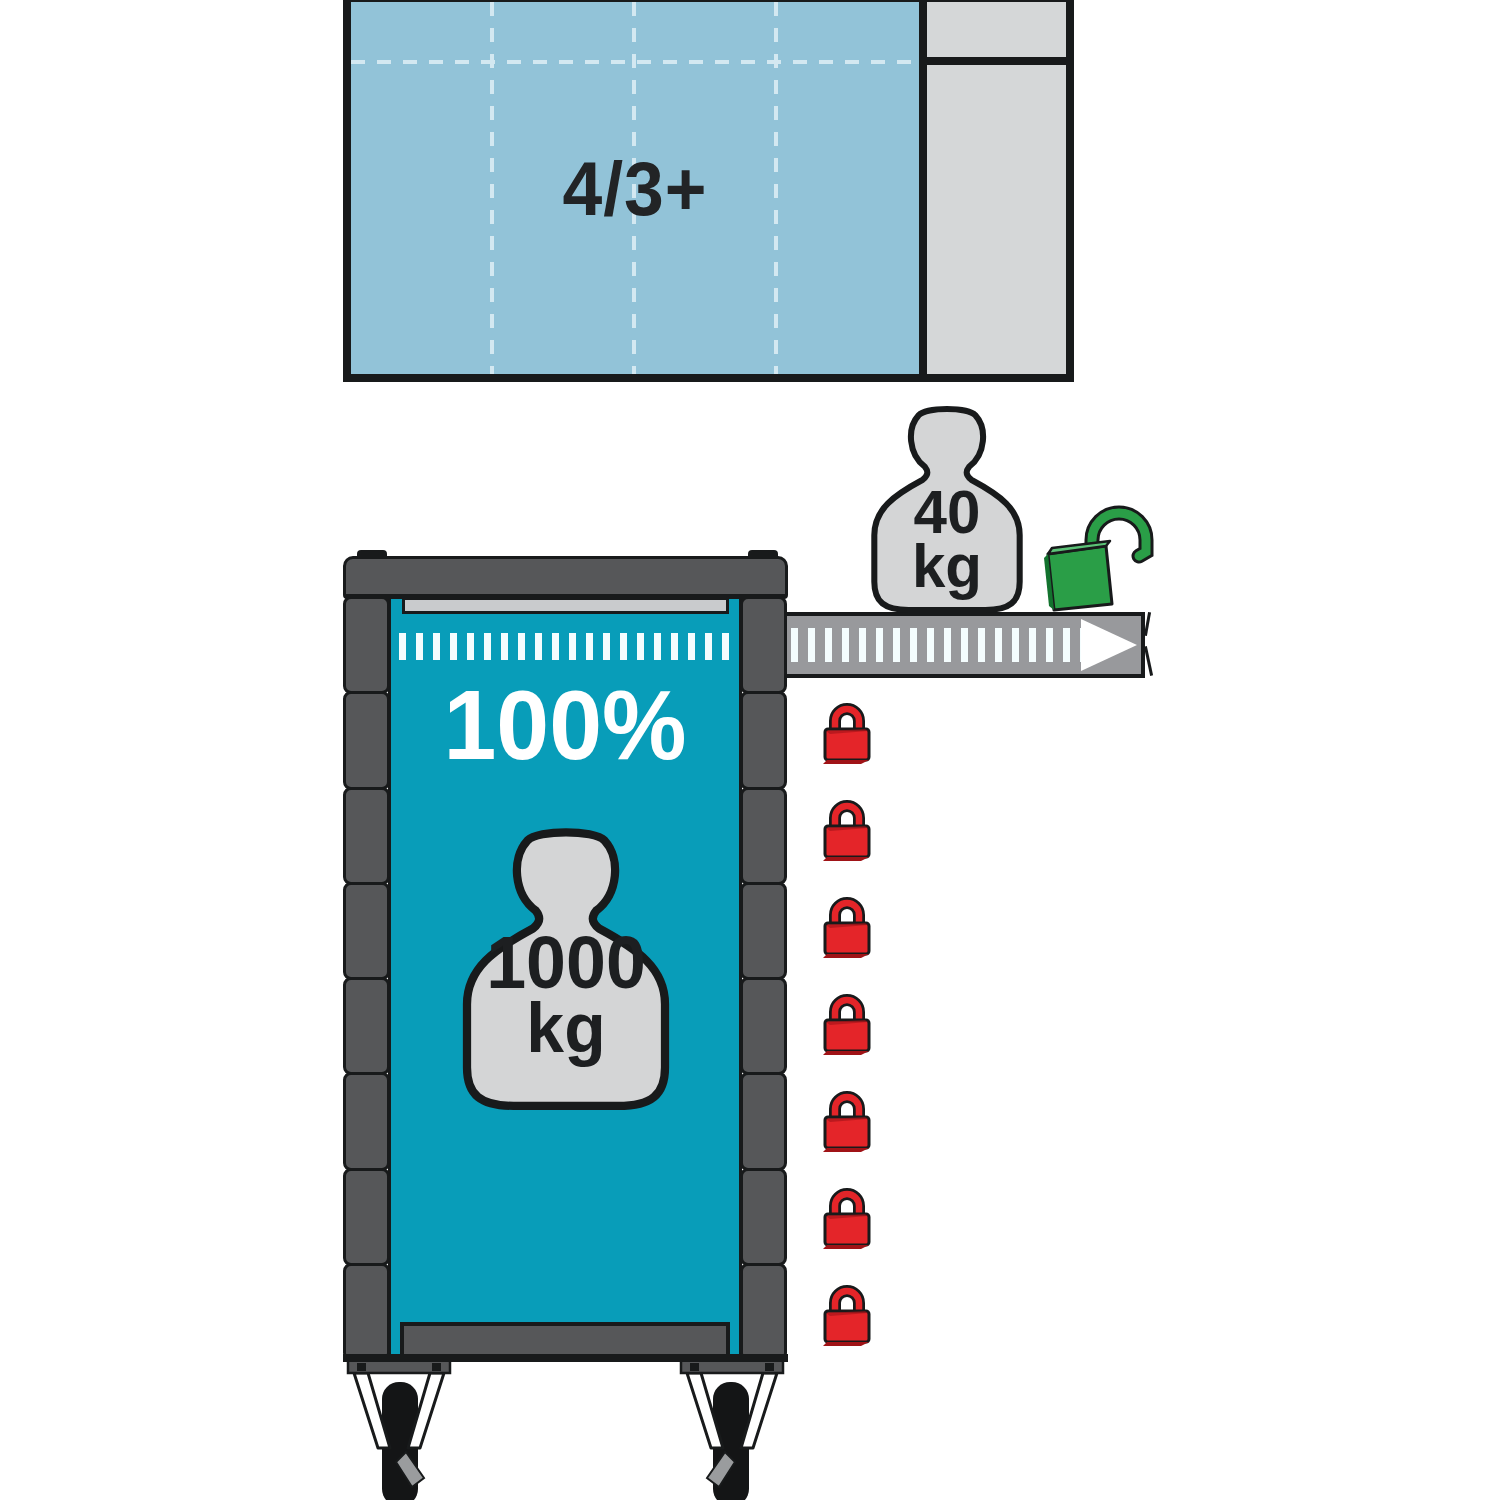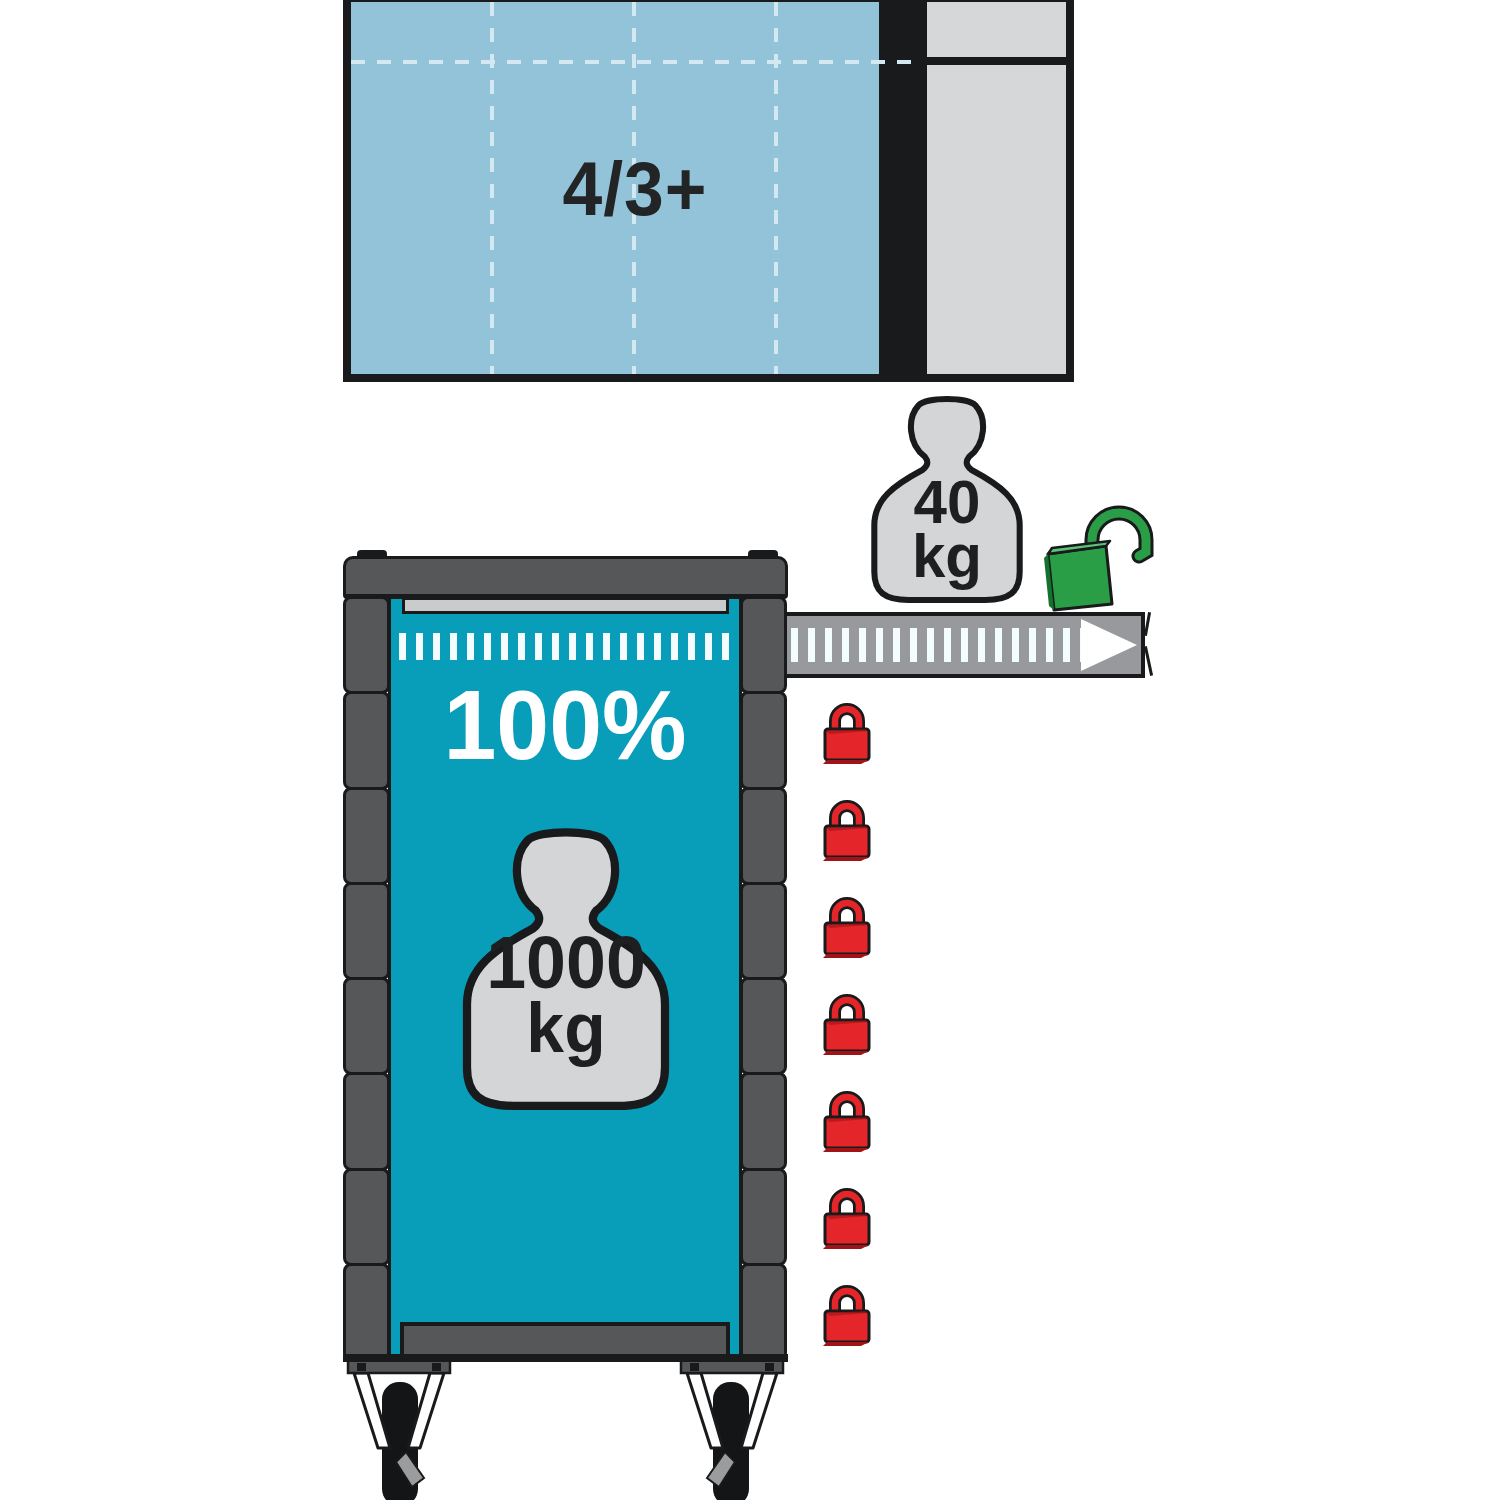--- a/index.html
+++ b/index.html
@@ -3,21 +3,21 @@
 <meta charset="utf-8">
 <style>
   html,body{margin:0;padding:0;background:#fff;}
   body{font-family:"Liberation Sans","DejaVu Sans",sans-serif;}
   #scene{position:relative;width:1500px;height:1500px;background:#fff;overflow:hidden;}
   #scene *{box-sizing:border-box;}
   .abs{position:absolute;}
 
   
   .top-panel{left:343px;top:-6px;width:731px;height:388px;background:var(--outline);border:8px solid var(--outline);z-index:2;}
-  .tp-blue{position:absolute;left:0;top:0;width:528px;height:100%;background:var(--teal-light);}
+  .tp-blue{position:absolute;left:0;top:0;width:568px;height:100%;background:var(--teal-light);}
   .tp-gray-col{position:absolute;left:576px;top:0;width:139px;height:100%;}
   .tp-gray-small{position:absolute;left:0;top:0;width:100%;height:55px;background:var(--panel-gray);}
   .tp-gray-big{position:absolute;left:0;top:63px;width:100%;height:309px;background:var(--panel-gray);}
   .grid-v{position:absolute;top:0;width:4px;height:100%;
     background:repeating-linear-gradient(180deg,var(--grid-dash) 0 14px,transparent 14px 26px);}
   .grid-h{position:absolute;left:0;top:58px;width:568px;height:4px;
     background:repeating-linear-gradient(90deg,var(--grid-dash) 0 14px,transparent 14px 26px);}
   .tp-label{position:absolute;left:0;top:0;width:568px;height:100%;display:flex;align-items:center;justify-content:center;
     font-size:76px;font-weight:bold;color:#222426;transform:scaleX(.94);letter-spacing:1px;}
 
@@ -104,21 +104,21 @@
   <div class="abs base-bar"></div>
   <div class="abs bottom-line"></div>
 
   <div class="abs drawer">
     <div class="drawer-ticks ticks"></div>
     <div class="drawer-arrow"></div>
   </div>
   <div class="abs handle-mark" style="left:1146px;top:612px;height:24px;transform:rotate(10deg)"></div>
   <div class="abs handle-mark" style="left:1147px;top:646px;height:30px;transform:rotate(-12deg)"></div>
 
-  <div class="abs weight" style="left:866px;top:392px;width:162px;height:212px">
+  <div class="abs weight" style="left:866px;top:402px;width:162px;height:212px">
     <svg width="162" height="212" viewBox="0 0 160 210">
       <path id="weight-shape" d="M58 64 C42 52 40 26 52 13 C60 5 100 5 108 13 C120 26 118 52 102 64
         C98 69 99 73 104 77 C132 92 152 106 152 132 L152 178 C152 198 142 206 118 206
         L42 206 C18 206 8 198 8 178 L8 132 C8 106 28 92 56 77 C61 73 62 69 58 64 Z" style="fill:var(--weight-gray);stroke:var(--outline)" stroke-width="6" stroke-linejoin="round"></path>
     </svg>
     <div class="wtxt" style="top:74px;font-size:62px">40</div>
     <div class="wtxt" style="top:128px;font-size:62px">kg</div>
   </div>
 
   <div class="abs weight" style="left:456px;top:808px;width:220px;height:318px">

